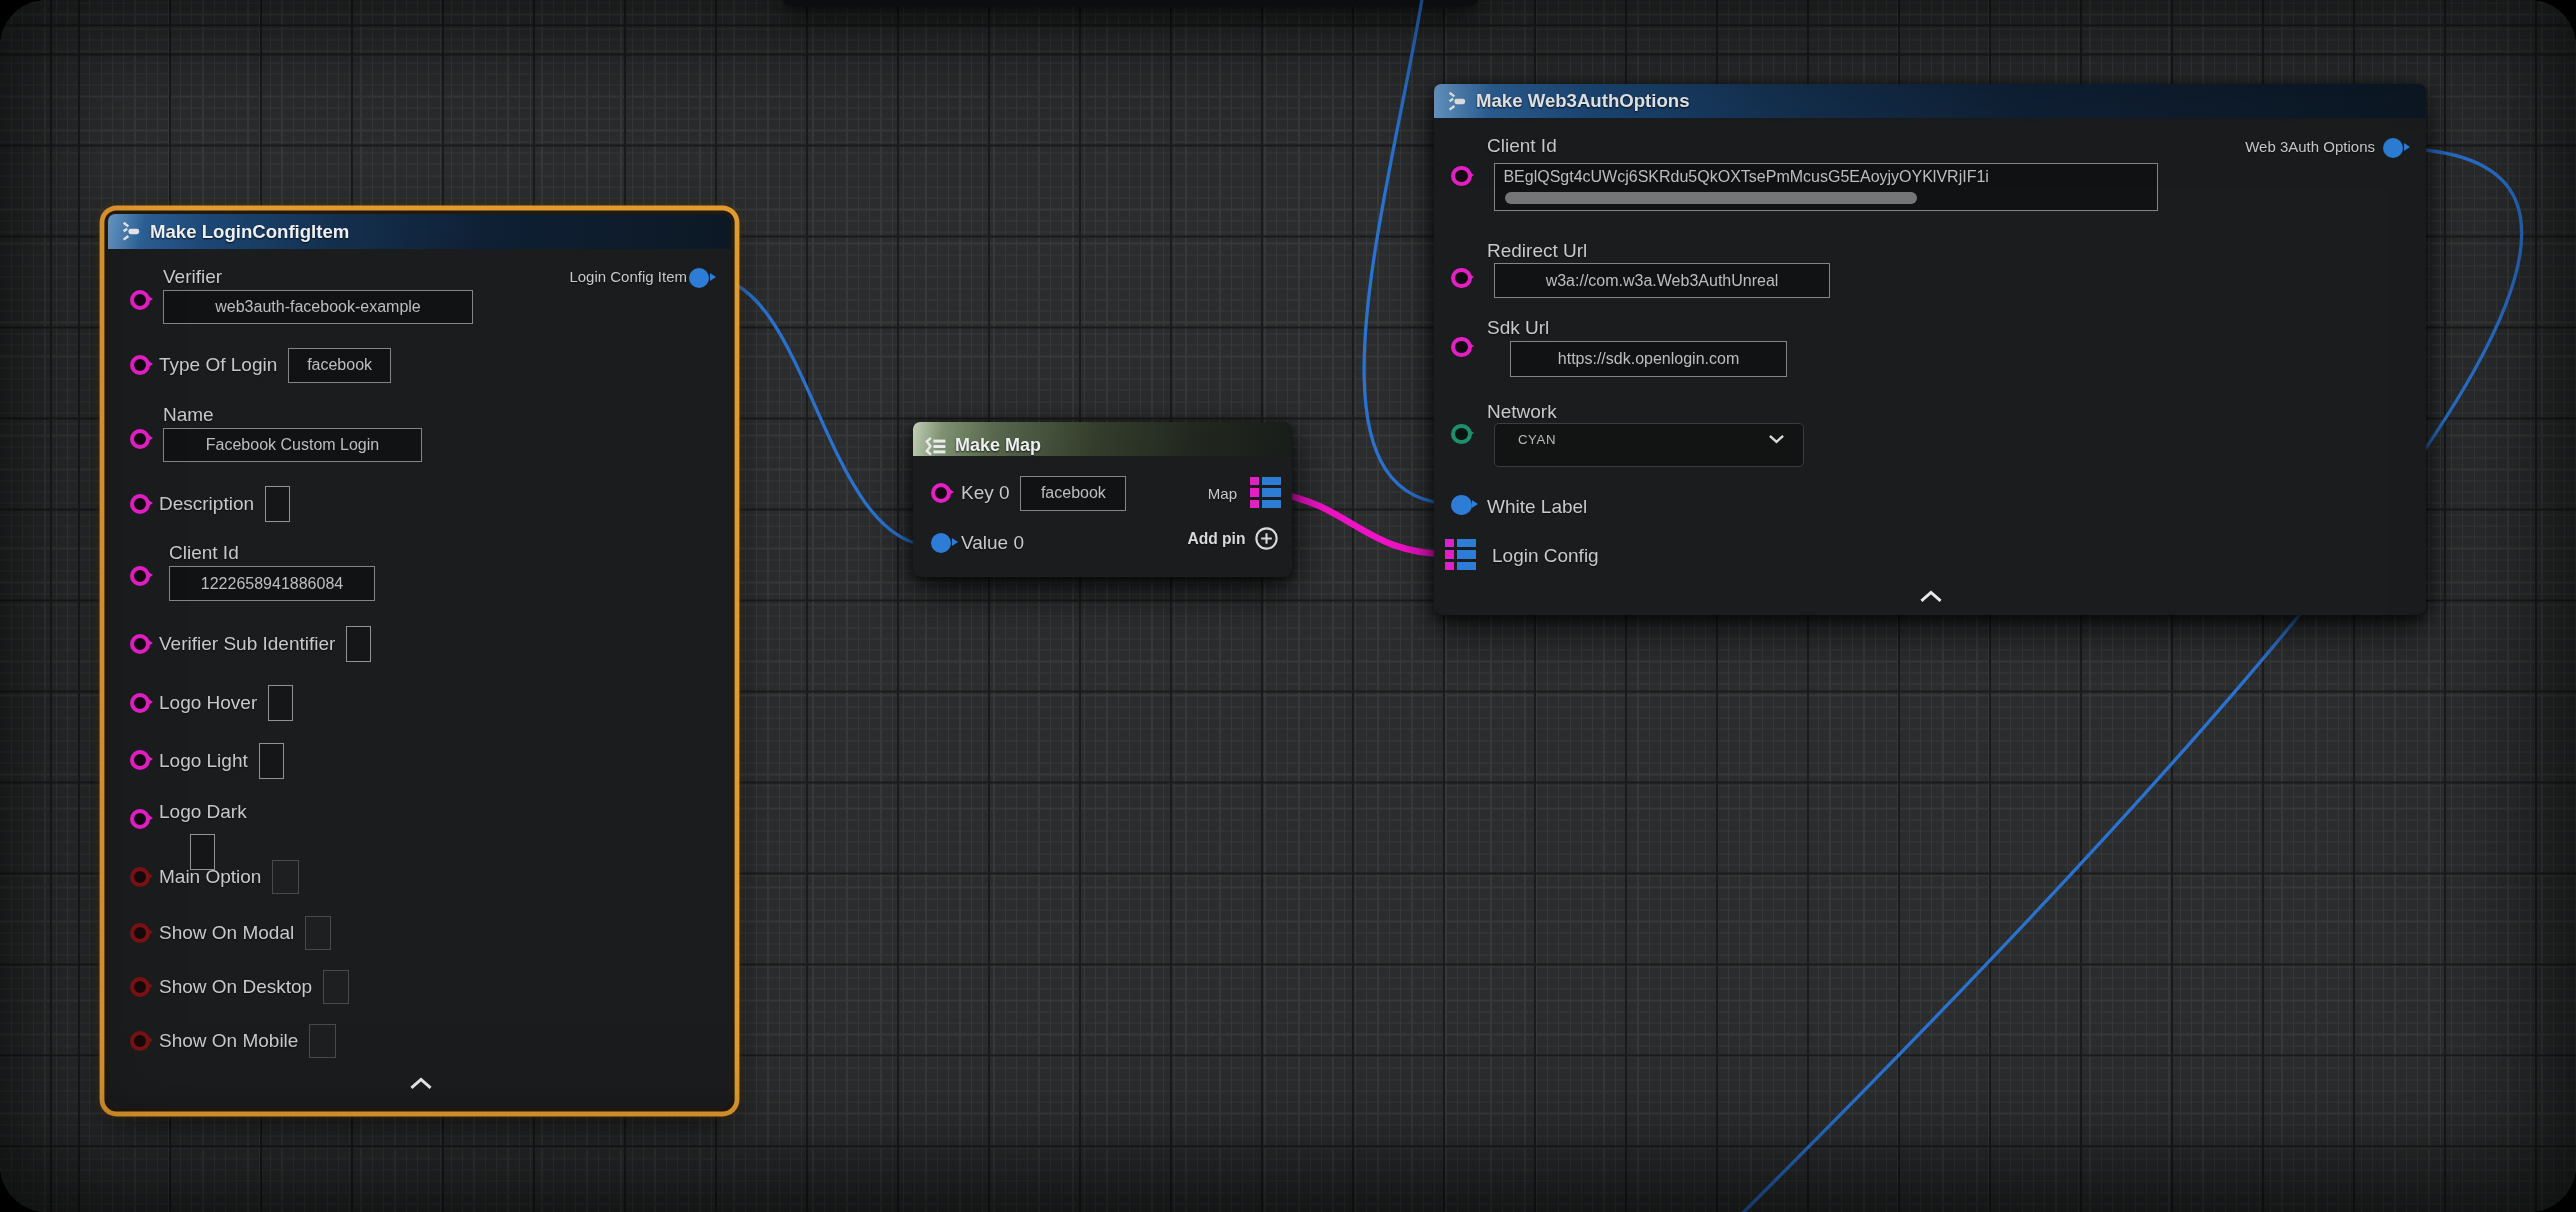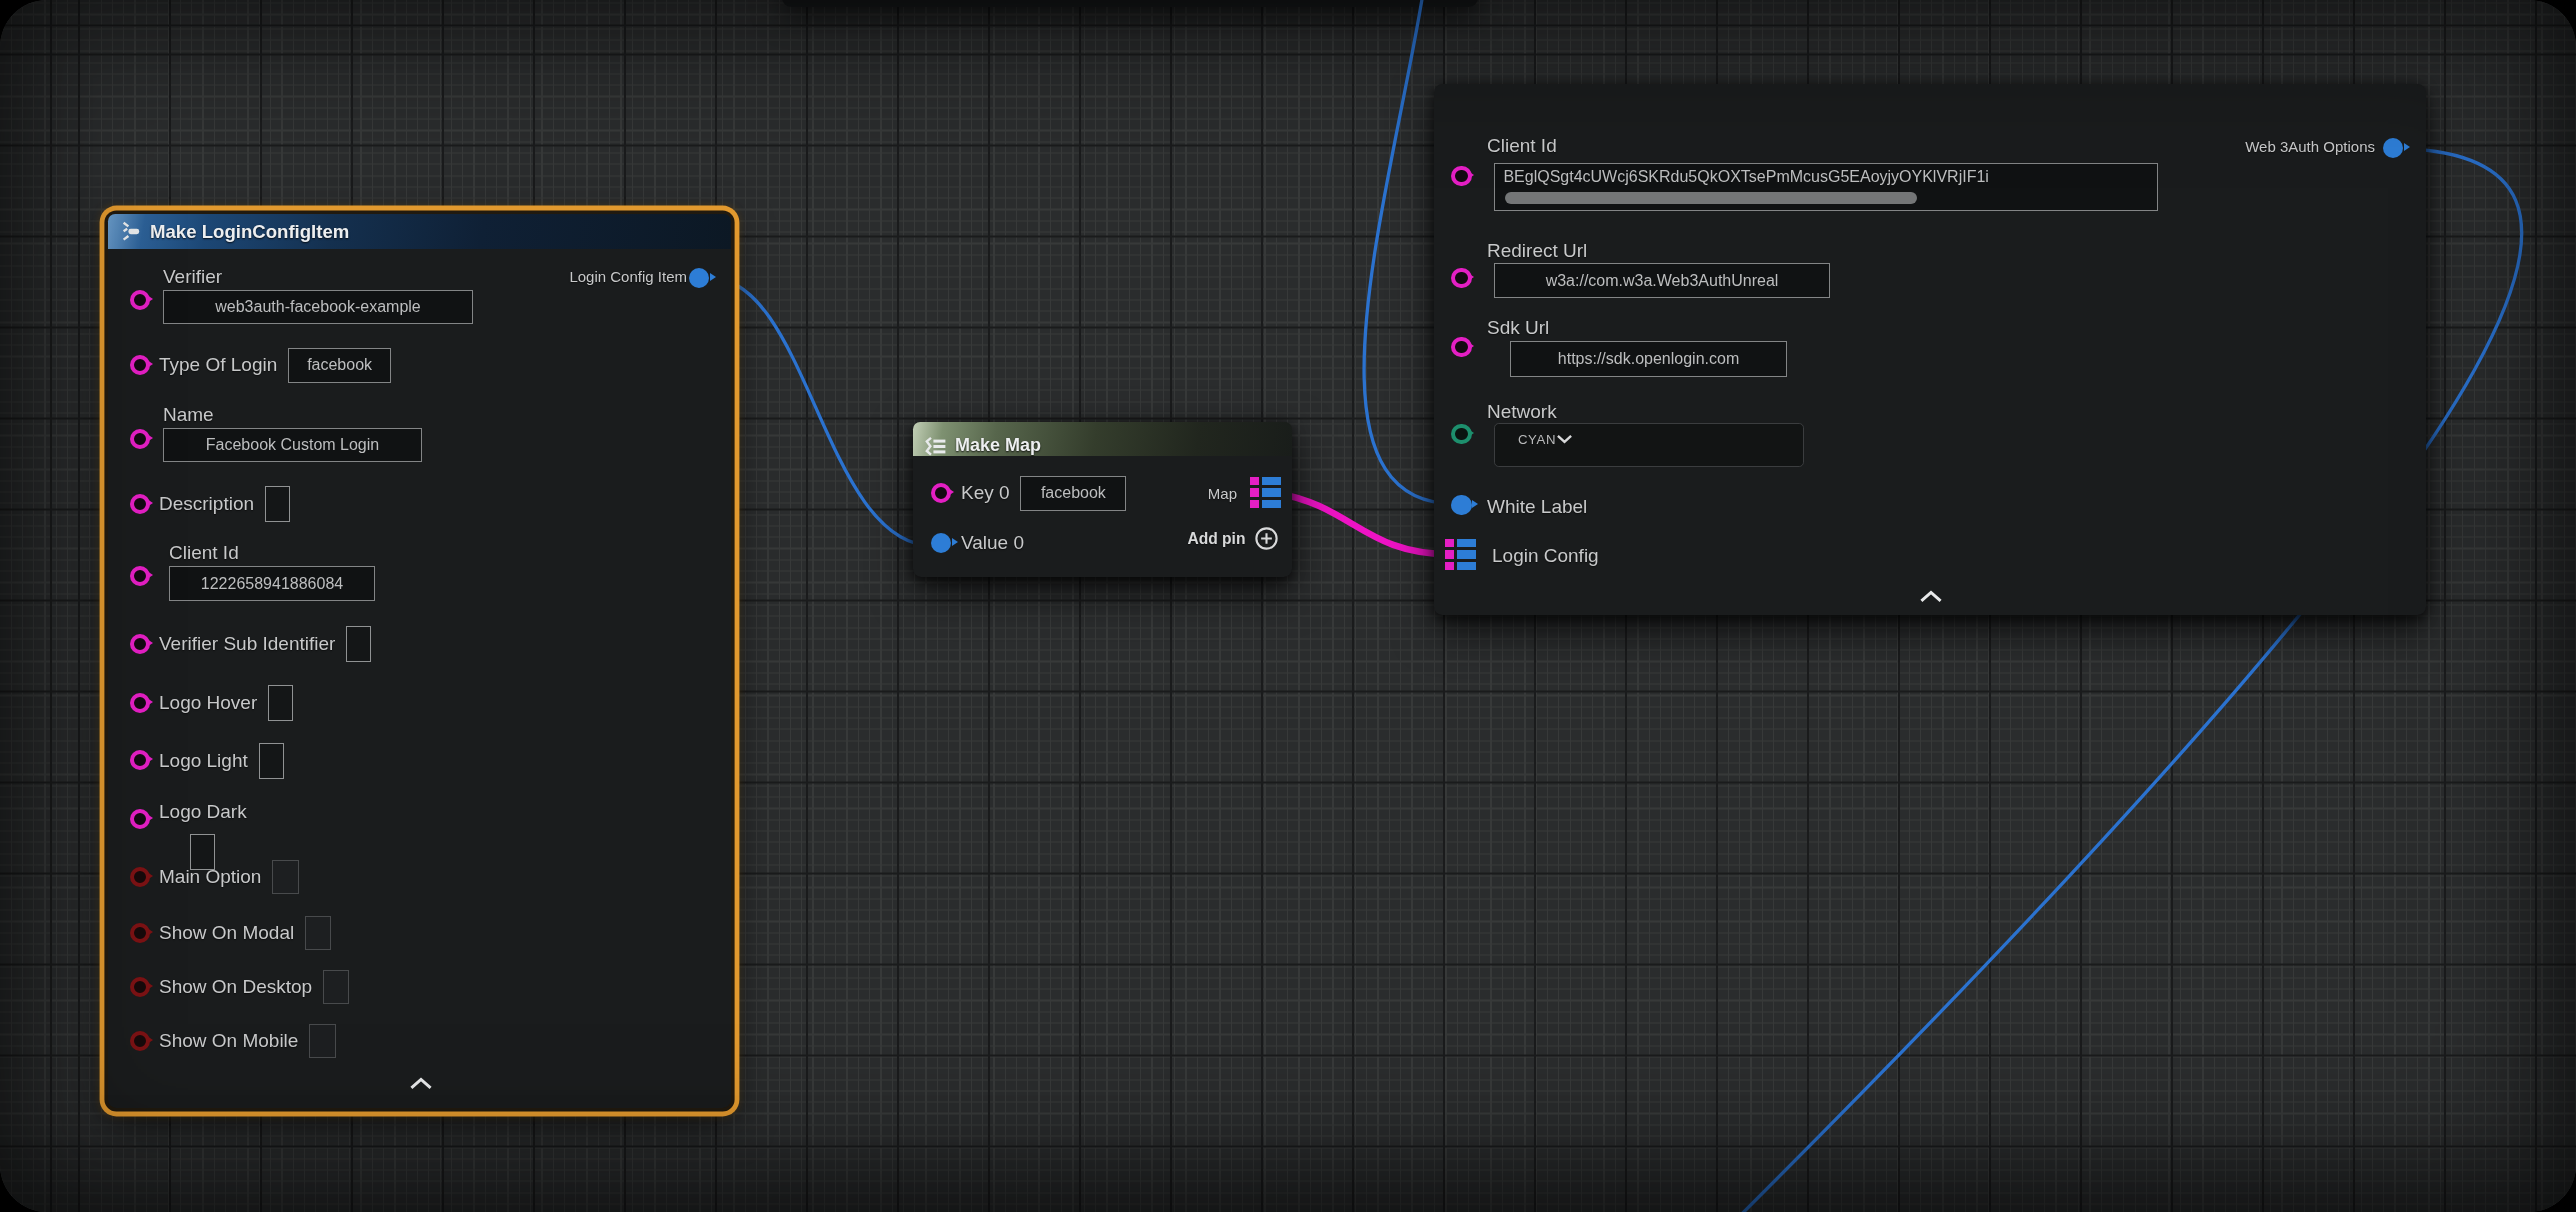--- a/index.html
+++ b/index.html
@@ -44,21 +44,21 @@
 
   .mappin{position:absolute;width:34px;height:31px;display:grid;grid-template-columns:9px 19px;
           grid-template-rows:8.4px 8.4px 8.4px;gap:3px;}
   .mp-k{background:#e41fc4;} .mp-v{background:#2d7dd6;}
 
   .outlab{position:absolute;font-size:15px;color:#c8c9ca;text-shadow:0 1.2px 1.2px rgba(0,0,0,.55);white-space:nowrap;}
   .ghostnode{position:absolute;left:782px;top:-21.6px;width:696px;height:29px;background:#151718;
              border-radius:0 0 9.6px 9.6px;box-shadow:0 9.6px 29px rgba(0,0,0,.6);}
   .scrollpill{position:absolute;background:#747677;border-radius:6px;}
   .dropdown{position:absolute;box-sizing:border-box;background:#121414;border:1.2px solid #3b3d3f;border-radius:4.8px;
-            display:flex;align-items:center;padding:0 18px 12px 23px;}
+            display:flex;align-items:center;justify-content:space-between;padding:0 18px 12px 23px;}
   .ddtext{font-size:13.2px;color:#b9babb;letter-spacing:0.6px;}
   .addpin{position:absolute;display:flex;align-items:center;gap:8.4px;}
   .addpin .plabel{font-weight:bold;font-size:15.6px;color:#d8d9da;}
 </style>
 </head>
 <body>
 
 <div class="stage">
   <div class="viewport">
 
@@ -195,20 +195,27 @@
       <div class="addpin" style="right:13.2px;top:104px;">
         <span class="plabel">Add pin</span>
         <svg width="25" height="25" viewBox="0 0 42 42">
           <circle cx="21" cy="21" r="17" fill="none" stroke="#d8d9da" stroke-width="3.5"></circle>
           <path d="M21 12 V30 M12 21 H30" stroke="#d8d9da" stroke-width="3.5"></path>
         </svg>
       </div>
     </div>
 
     <div class="node" style="left:1434px;top:84px;width:992px;height:531px;">
+      <div class="header blue" style="height:34px;">
+        <svg width="21.6" height="20.4" viewBox="0 0 36 34">
+          <path d="M6 3 L14 9 M6 17 L12 13 M6 31 L14 25" stroke="#e8eaeb" stroke-width="4" fill="none"></path>
+          <rect x="14" y="13" width="18" height="9" rx="4" fill="#e8eaeb"></rect>
+        </svg>
+        <span class="title">Make Web3AuthOptions</span>
+      </div>
 
       <span class="outlab" style="right:51px;top:54px;">Web 3Auth Options</span>
       <div class="pin pb" style="left:949px;top:54px;"></div>
 
       <div class="plabel" style="position:absolute;left:53px;top:51px;">Client Id</div>
       <div class="pin pk" style="left:17.4px;top:82px;"></div>
       <div class="tfield" style="left:60px;top:79px;width:664px;height:48px;justify-content:flex-start;align-items:flex-start;padding:3.6px 8.4px;">BEglQSgt4cUWcj6SKRdu5QkOXTsePmMcusG5EAoyjyOYKlVRjIF1i</div>
       <div class="scrollpill" style="left:71px;top:108px;width:412px;height:12px;"></div>
 
       <div class="plabel" style="position:absolute;left:53px;top:156px;">Redirect Url</div>

